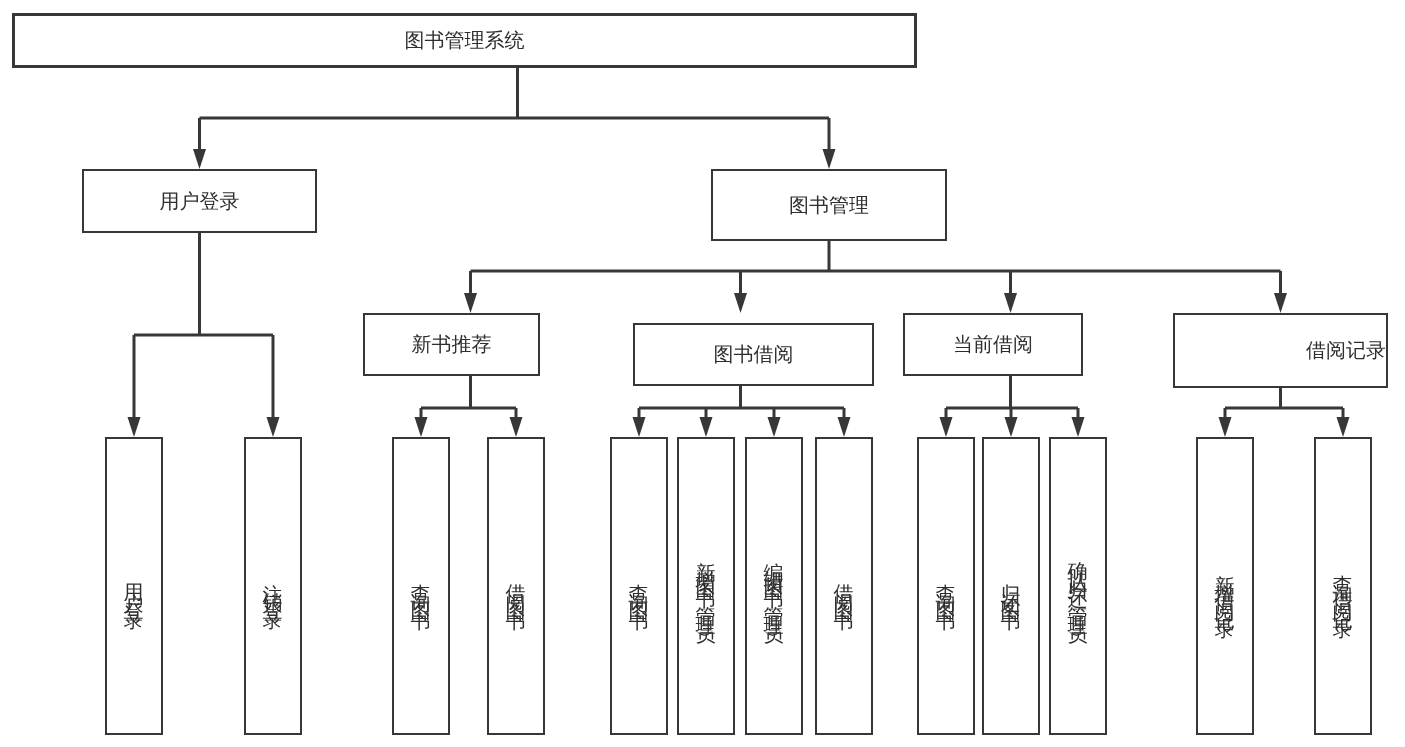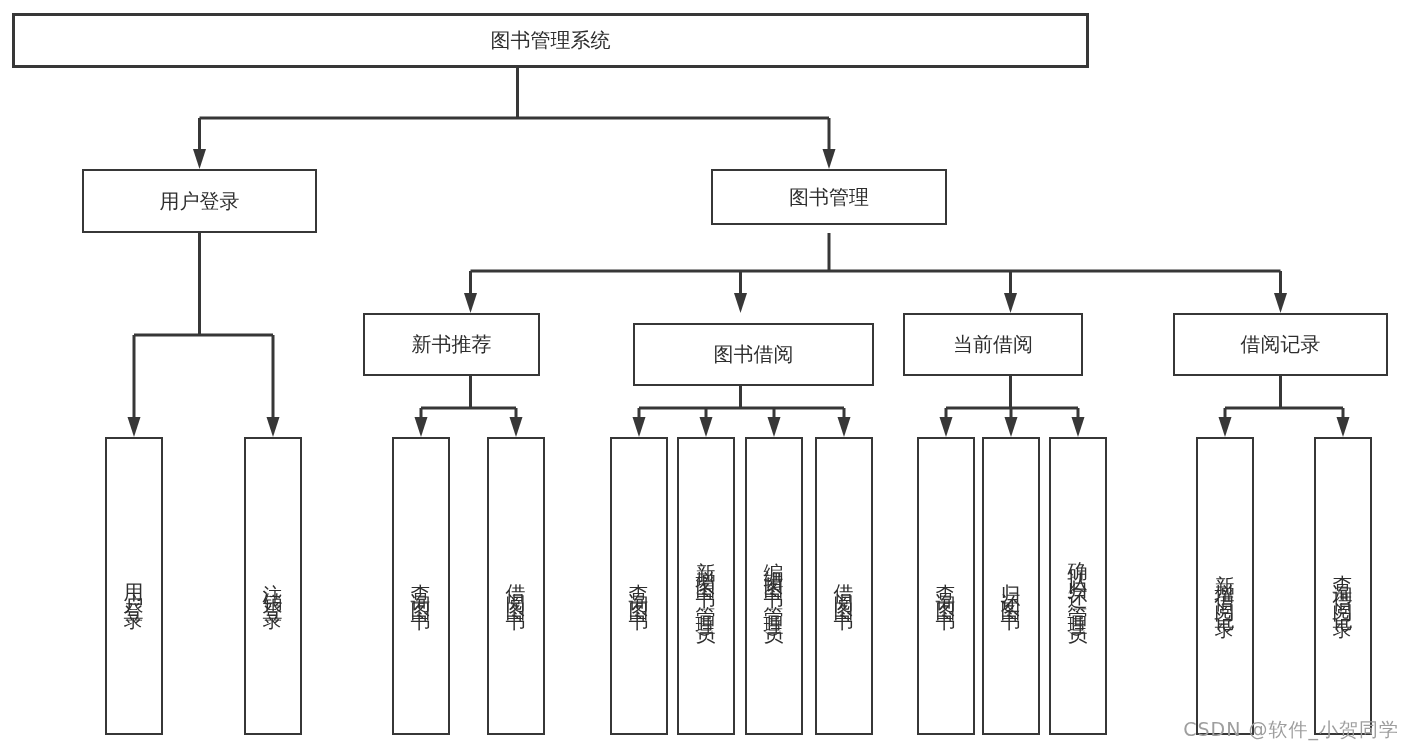--- a/index.html
+++ b/index.html
@@ -90,41 +90,41 @@
     <g>
       <line x1="1280.5" y1="376" x2="1280.5" y2="408"></line>
       <line x1="1225" y1="408" x2="1343" y2="408"></line>
       <line x1="1225" y1="408" x2="1225" y2="421"></line>
       <line x1="1343" y1="408" x2="1343" y2="421"></line>
       <polygon fill="#373737" stroke="none" points="1225,437 1218.5,417 1231.5,417"></polygon>
       <polygon fill="#373737" stroke="none" points="1343,437 1336.5,417 1349.5,417"></polygon>
     </g>
   </svg>
 
-  <div class="node root" style="left:12px;top:13px;width:1077px;height:55px;">
+  <div class="node root" style="left:12px;top:13px;width:905px;height:55px;">
     <span>图书管理系统</span>
   </div>
 
   <div class="node" style="left:82px;top:169px;width:235px;height:64px;">
     <span>用户登录</span>
   </div>
-  <div class="node" style="left:711px;top:169px;width:236px;height:56px;">
+  <div class="node" style="left:711px;top:169px;width:236px;height:72px;">
     <span>图书管理</span>
   </div>
 
   <div class="node" style="left:363px;top:313px;width:177px;height:63px;">
     <span>新书推荐</span>
   </div>
   <div class="node" style="left:633px;top:323px;width:241px;height:63px;">
     <span>图书借阅</span>
   </div>
   <div class="node" style="left:903px;top:313px;width:180px;height:63px;">
     <span>当前借阅</span>
   </div>
-  <div class="node" style="left:1173px;top:313px;width:215px;height:63px;">
+  <div class="node" style="left:1173px;top:313px;width:215px;height:75px;justify-content:flex-end;">
     <span>借阅记录</span>
   </div>
 
   <div class="node" style="left:105px;top:437px;width:58px;height:298px;">
     <span class="vtext">用户登录</span>
   </div>
   <div class="node" style="left:244px;top:437px;width:58px;height:298px;">
     <span class="vtext">注销登录</span>
   </div>
 
@@ -158,15 +158,14 @@
     <span class="vtext">确认归还（管理员）</span>
   </div>
 
   <div class="node" style="left:1196px;top:437px;width:58px;height:298px;">
     <span class="vtext">新增借阅记录</span>
   </div>
   <div class="node" style="left:1314px;top:437px;width:58px;height:298px;">
     <span class="vtext">查询借阅记录</span>
   </div>
 
-  <div class="watermark">CSDN @软件_小贺同学</div>
 
 </div>
 
 </body></html>

